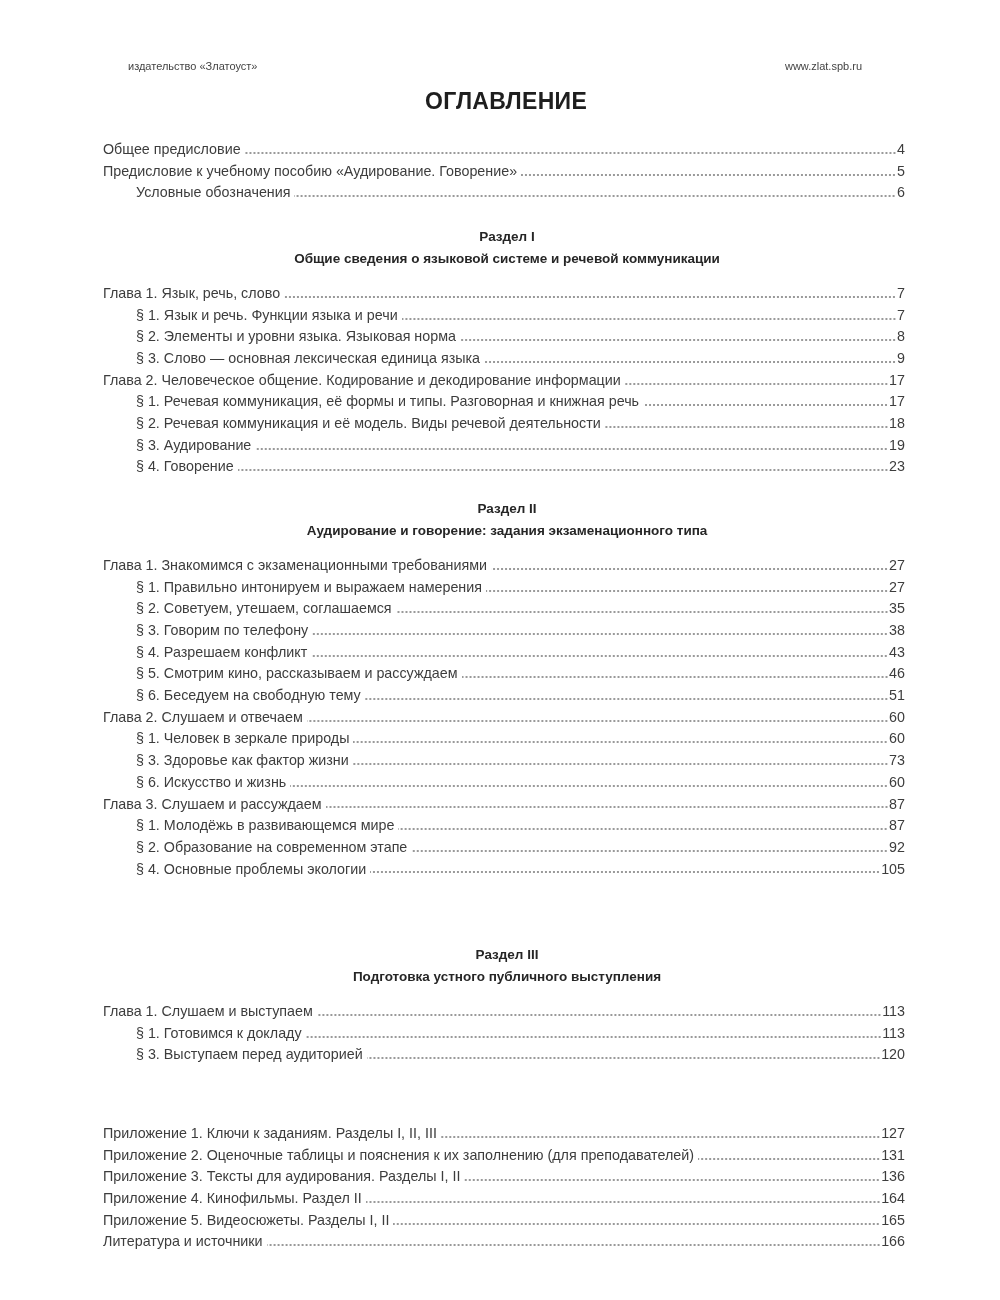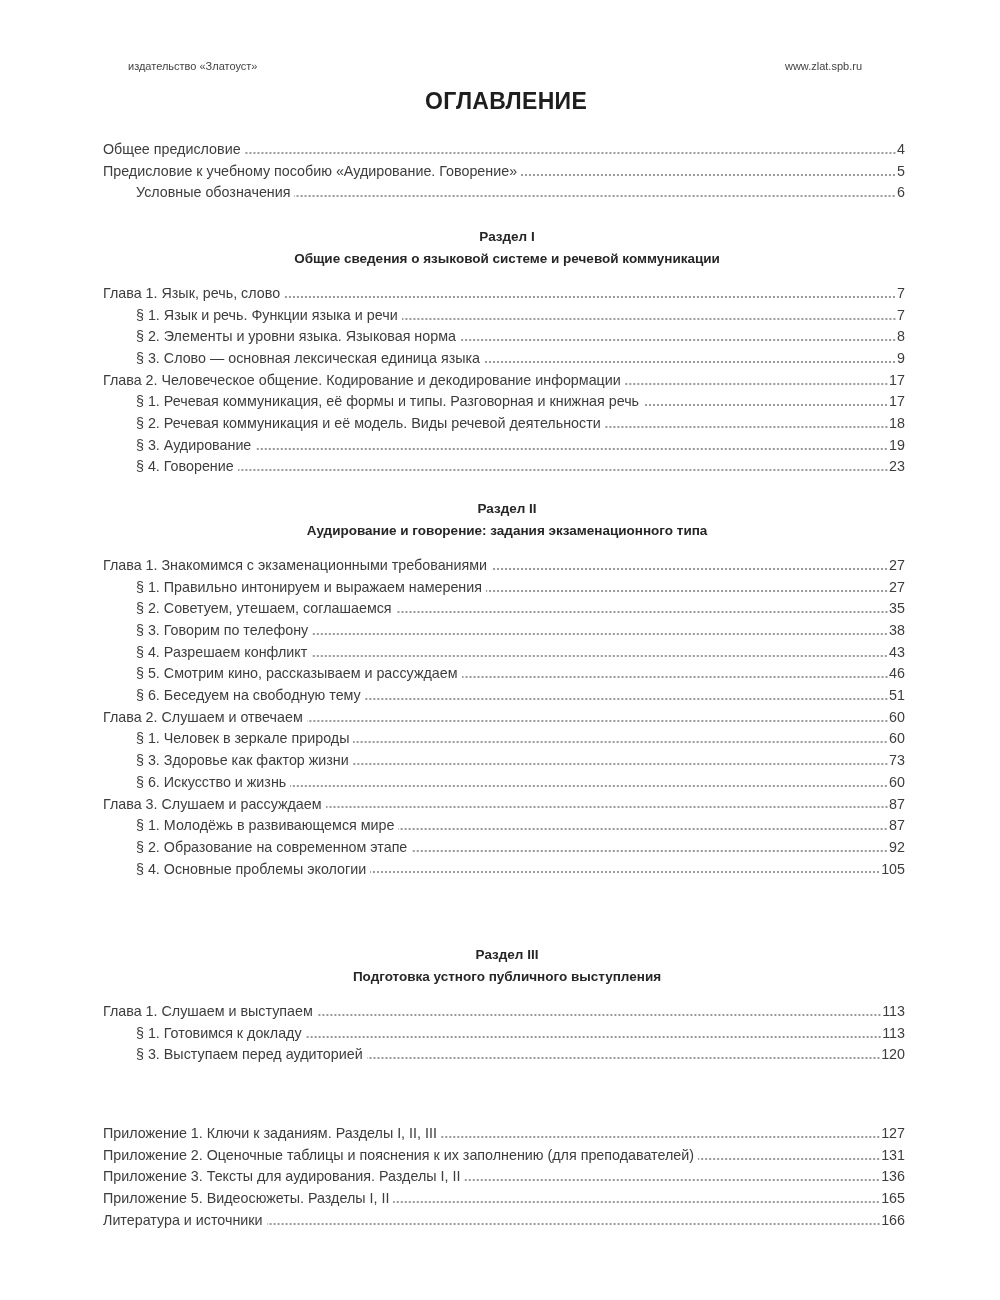--- a/index.html
+++ b/index.html
@@ -223,20 +223,25 @@
       <span class="label">Приложение 2. Оценочные таблицы и пояснения к их заполнению (для преподавателей)</span>
       <span class="dots"></span>
       <span class="page">131</span>
     </div>
   <div class="row">
       <span class="label">Приложение 3. Тексты для аудирования. Разделы I, II</span>
       <span class="dots"></span>
       <span class="page">136</span>
     </div>
   <div class="row">
+      <span class="label">Приложение 4. Кинофильмы. Раздел II</span>
+      <span class="dots"></span>
+      <span class="page">164</span>
+    </div>
+  <div class="row">
       <span class="label">Приложение 5. Видеосюжеты. Разделы I, II</span>
       <span class="dots"></span>
       <span class="page">165</span>
     </div>
   <div class="row">
       <span class="label">Литература и источники</span>
       <span class="dots"></span>
       <span class="page">166</span>
     </div>
 </div>

